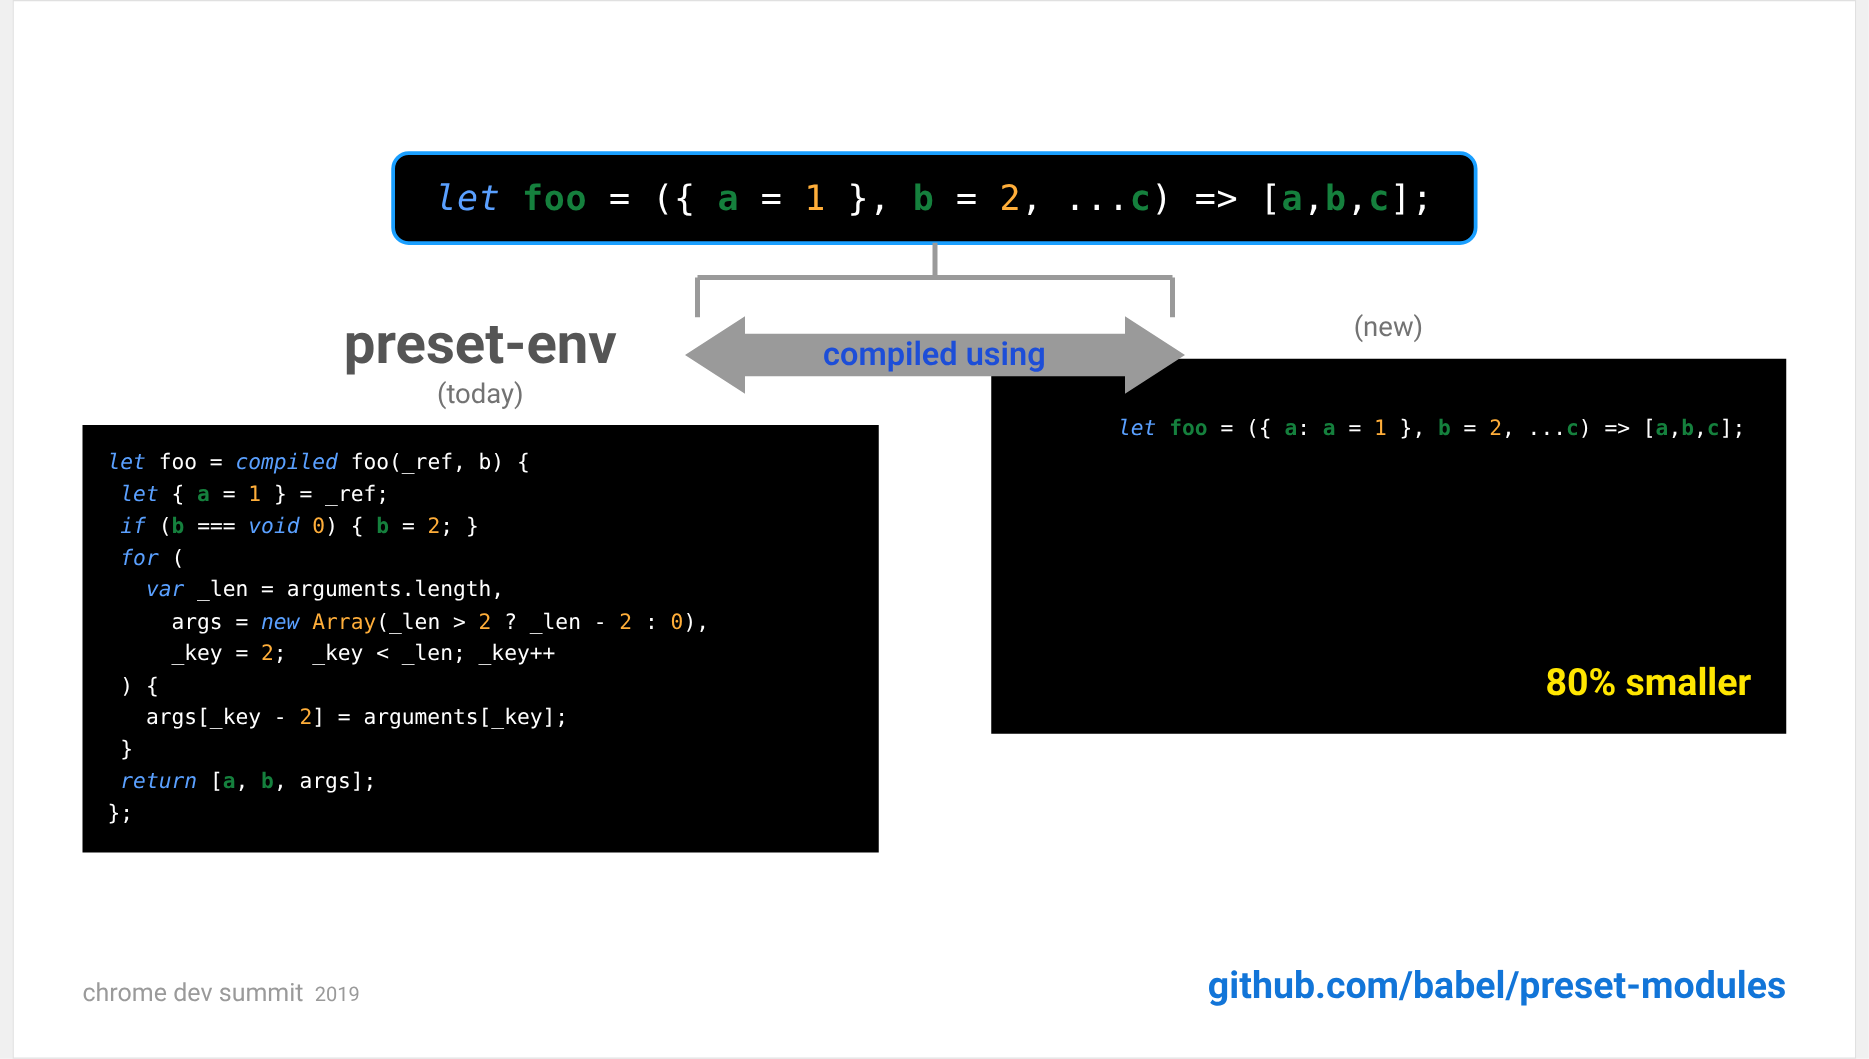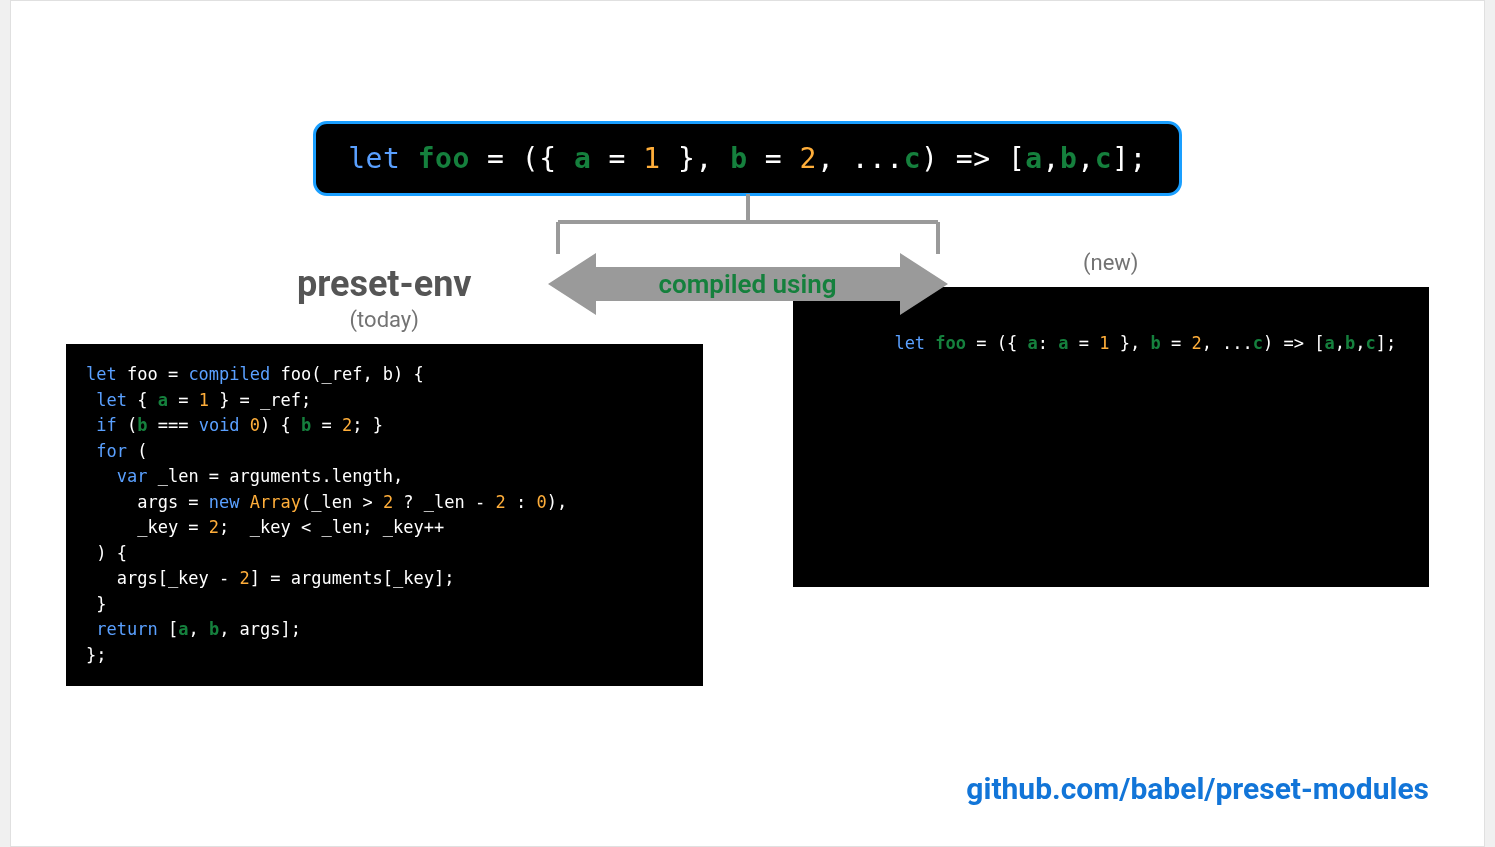--- a/index.html
+++ b/index.html
@@ -45,24 +45,23 @@
     display: flex;
     gap: 90px;
     margin-top: -6px;
   }
   .col { flex: 1; display: flex; flex-direction: column; }
   .col-heading {
     text-align: center;
     margin-bottom: 12px;
   }
   .col-heading .big {
-    font-size: 36px;
+    font-size: 45px;
     font-weight: 700;
     color: #555;
-    margin-top: 15px;
   }
   .col-heading .sub {
     font-size: 22px;
     color: #737373;
     margin-top: 2px;
   }
 
   .code-box {
     background: #000;
     color: #fff;
@@ -83,21 +82,21 @@
     display: flex;
     align-items: center;
     justify-content: center;
     z-index: 5;
   }
   .arrow-wrap svg { display:block; }
   .arrow-label {
     position: absolute;
     font-size: 26px;
     font-weight: 600;
-    color: #15803d;
+    color: #1d4ed8;
     text-align: center;
     width: 100%;
   }
 
   .badge {
     position: absolute;
     right: 28px;
     bottom: 18px;
     color: #ffe600;
     font-family: -apple-system, BlinkMacSystemFont, "Segoe UI", Roboto, sans-serif;
@@ -117,21 +116,21 @@
   .footer-right {
     position: absolute;
     right: 55px;
     bottom: 40px;
     color: #1275d8;
     font-size: 30px;
     font-weight: 700;
   }
 
   
-  .k  { color: #5aa0ff; }   
+  .k  { color: #5aa0ff; font-style: italic; }   
   .n  { color: #ffae3a; }   
   .id { color: #15803d; font-weight: 600; }   
   .fn { color: #ffae3a; }   
 </style>
 </head>
 <body>
 
 <div class="slide">
 
   <div class="source-box"><span class="k">let</span> <span class="id">foo</span> = ({ <span class="id">a</span> = <span class="n">1</span> }, <span class="id">b</span> = <span class="n">2</span>, ...<span class="id">c</span>) =&gt; [<span class="id">a</span>,<span class="id">b</span>,<span class="id">c</span>];</div>
@@ -167,19 +166,24 @@
  }
  <span class="k">return</span> [<span class="id">a</span>, <span class="id">b</span>, args];
 };</div>
     </div>
     <div class="col">
       <div class="col-heading">
         <div class="sub">(new)</div>
       </div>
       <div class="code-box">
         <span><span class="k">let</span> <span class="id">foo</span> = ({ <span class="id">a</span>: <span class="id">a</span> = <span class="n">1</span> }, <span class="id">b</span> = <span class="n">2</span>, ...<span class="id">c</span>) =&gt; [<span class="id">a</span>,<span class="id">b</span>,<span class="id">c</span>];</span>
+        <div class="badge">80% smaller</div>
       </div>
     </div>
   </div>
 
+  <div class="footer-left">
+    <span>chrome dev summit</span>
+    <span class="year">2019</span>
+  </div>
   <div class="footer-right">github.com/babel/preset-modules</div>
 
 </div>
 
 </body></html>

